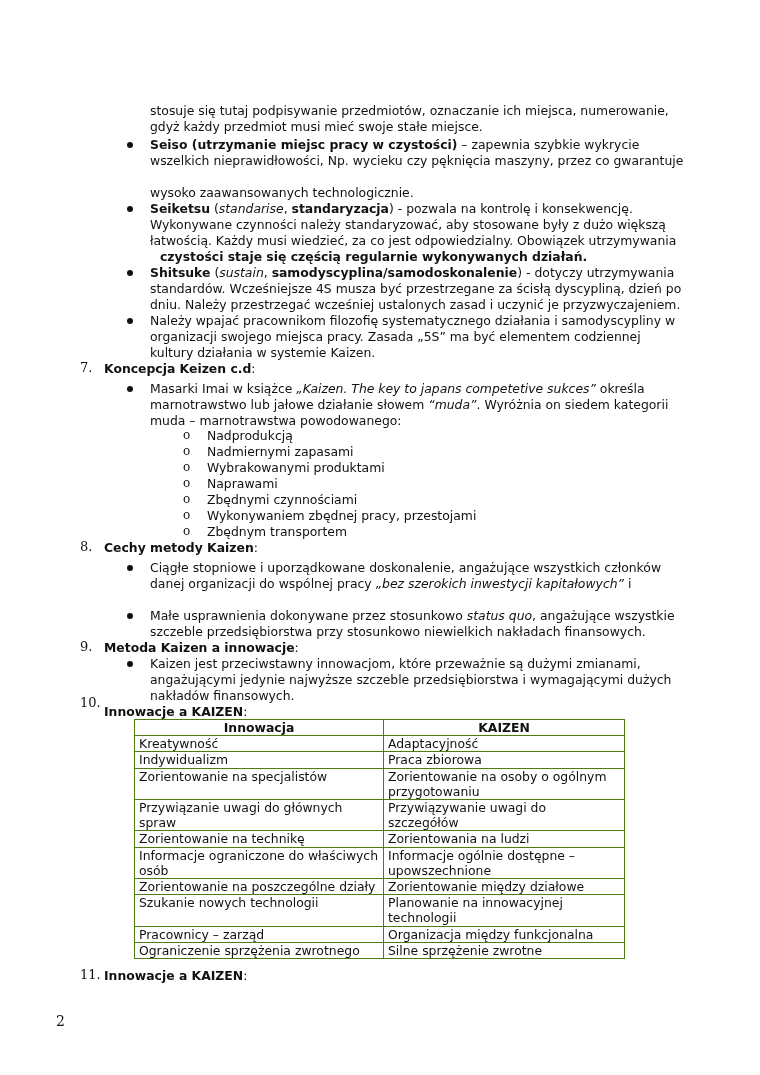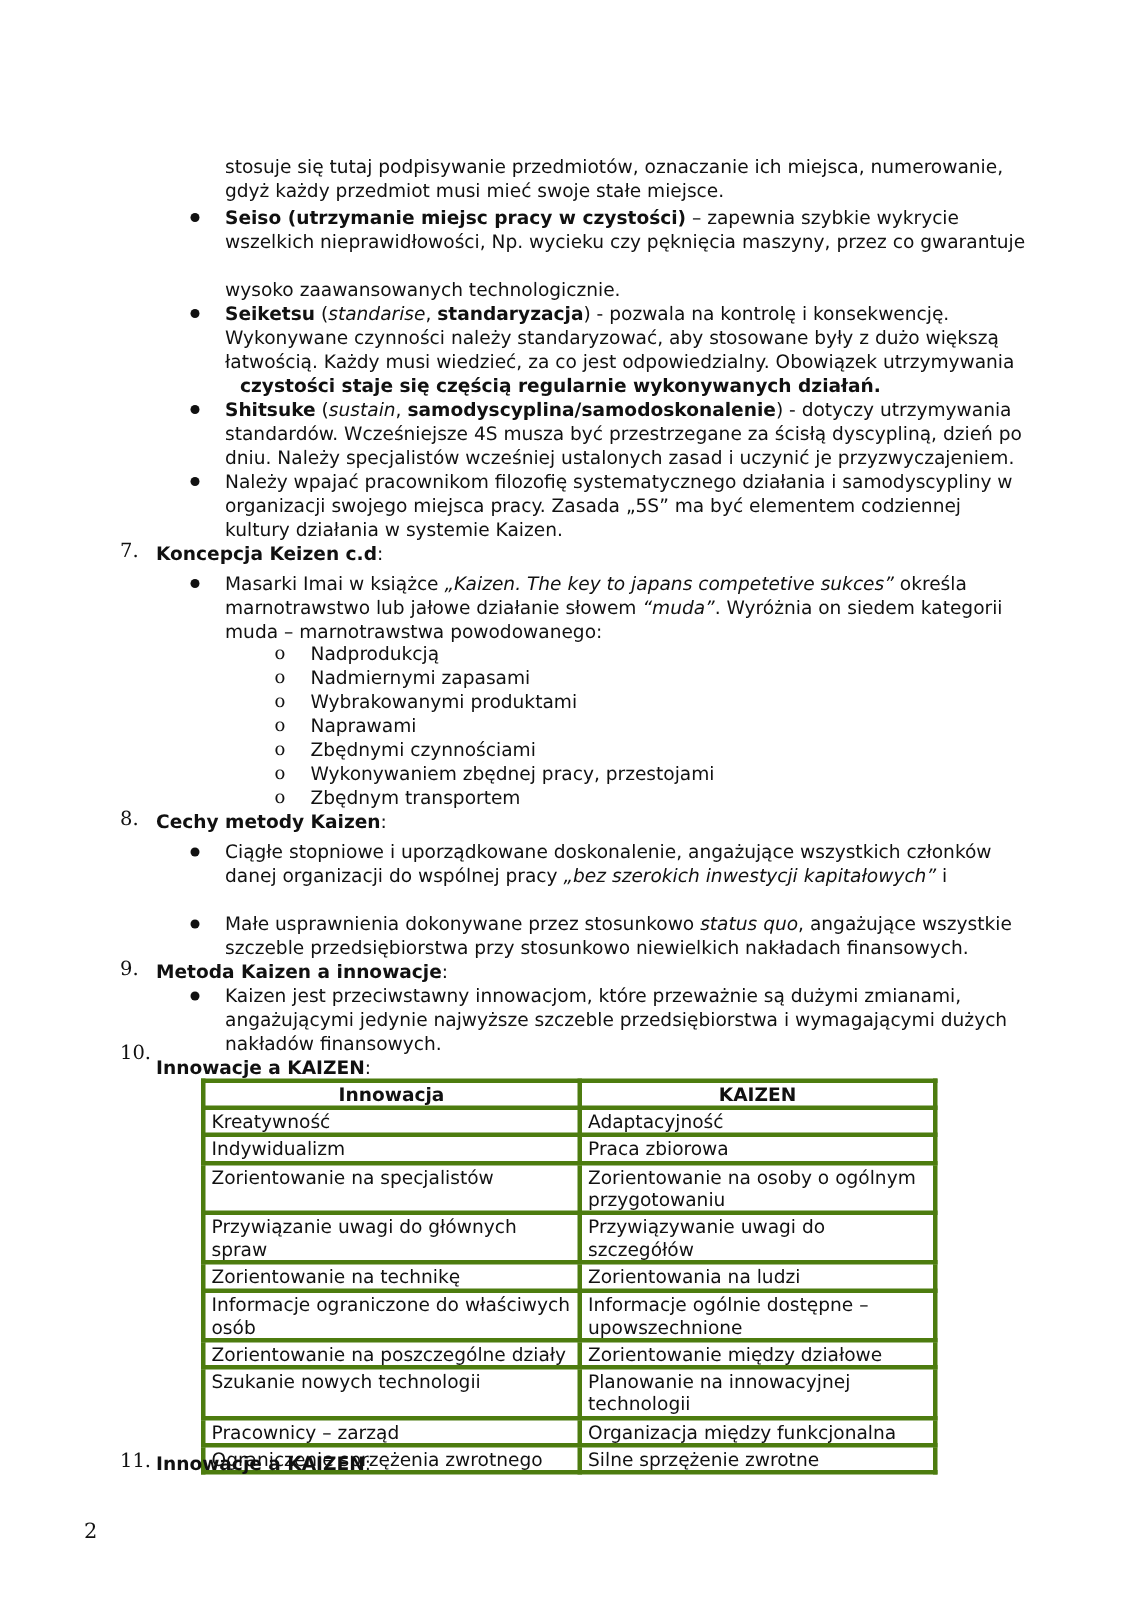--- a/index.html
+++ b/index.html
@@ -19,21 +19,21 @@
   .circ {
     position: absolute; font-family: "DejaVu Serif", serif; font-size: 12px;
   }
   b { font-weight: bold; }
   i { font-style: italic; }
   table.cmp {
     position: absolute; left: 134px; top: 719px; width: 491px;
     border-collapse: collapse; font-size: 12.4px; line-height: 15.2px;
   }
   table.cmp td, table.cmp th {
-    border: 3px solid #4d7c0f; padding: 0 4px; vertical-align: top; text-align: left;
+    border: 1px solid #4d7c0f; padding: 0 4px; vertical-align: top; text-align: left;
   }
   table.cmp th { text-align: center; font-weight: bold; }
   table.cmp td:first-child, table.cmp th:first-child { width: 240px; }
   .pagenum {
     position: absolute; left: 56px; top: 1014px;
     font-family: "DejaVu Serif", serif; font-size: 14px;
   }
 </style>
 </head>
 <body>
@@ -56,21 +56,21 @@
   </div>
   <div class="line" style="left:150px; top:217px;">Wykonywane czynności należy standaryzować, aby stosowane były z dużo większą</div>
   <div class="line" style="left:150px; top:233px;">łatwością. Każdy musi wiedzieć, za co jest odpowiedzialny. Obowiązek utrzymywania</div>
   <div class="line" style="left:160px; top:249px;font-weight:bold;">czystości staje się częścią regularnie wykonywanych działań.</div>
 
   <div class="bullet" style="left:127px; top:270px;"></div>
   <div class="line" style="left:150px; top:265px;">
     <b>Shitsuke</b><span> (</span><i>sustain</i><span>, </span><b>samodyscyplina/samodoskonalenie</b><span>) - dotyczy utrzymywania</span>
   </div>
   <div class="line" style="left:150px; top:281px;">standardów. Wcześniejsze 4S musza być przestrzegane za ścisłą dyscypliną, dzień po</div>
-  <div class="line" style="left:150px; top:297px;">dniu. Należy specjalistów wcześniej ustalonych zasad i uczynić je przyzwyczajeniem.</div>
+  <div class="line" style="left:150px; top:297px;">dniu. Należy przestrzegać wcześniej ustalonych zasad i uczynić je przyzwyczajeniem.</div>
 
   <div class="bullet" style="left:127px; top:318px;"></div>
   <div class="line" style="left:150px; top:313px;">Należy wpajać pracownikom filozofię systematycznego działania i samodyscypliny w</div>
   <div class="line" style="left:150px; top:329px;">organizacji swojego miejsca pracy. Zasada „5S” ma być elementem codziennej</div>
   <div class="line" style="left:150px; top:345px;">kultury działania w systemie Kaizen.</div>
 
   <div class="num" style="left:80px; top:360px;">7.</div>
   <div class="line" style="left:104px; top:361px;">
     <b>Koncepcja Keizen c.d</b><span>:</span>
   </div>

